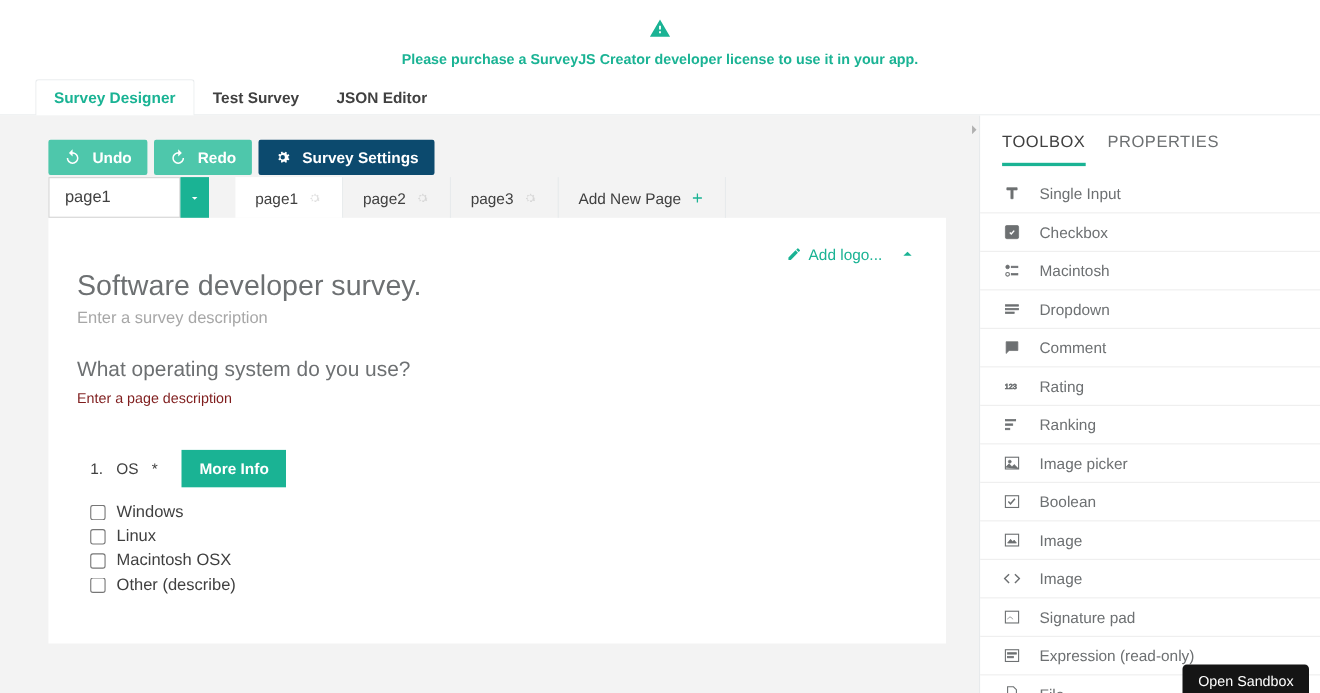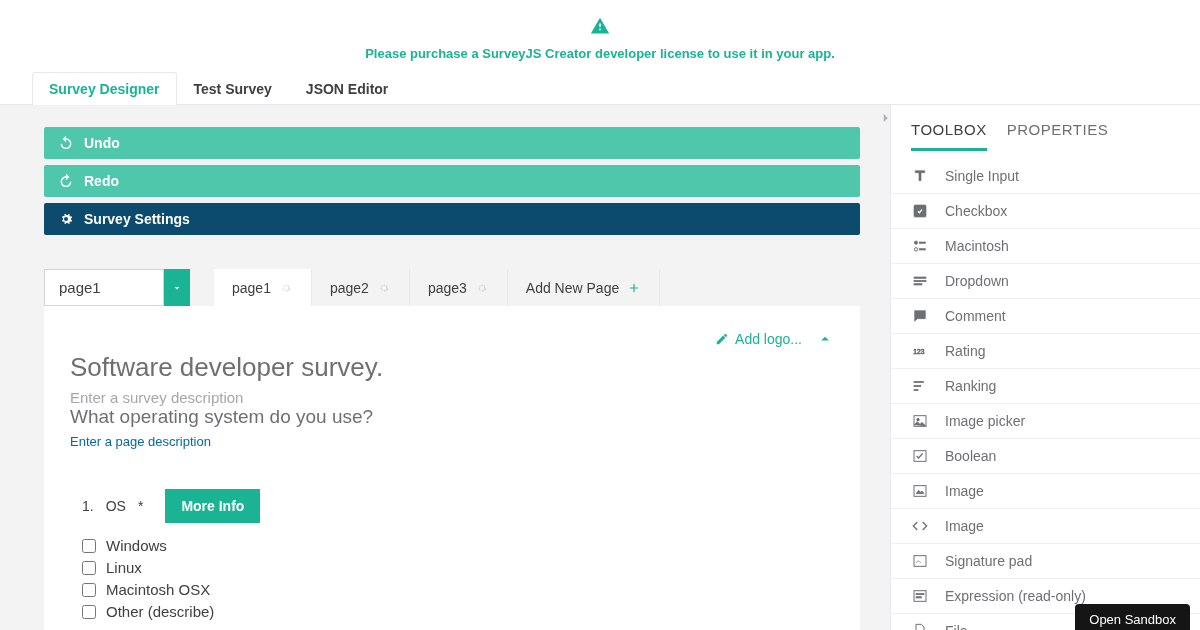--- a/index.html
+++ b/index.html
@@ -11,21 +11,21 @@
 
 .tabs-bar { display: flex; gap: 0; padding: 0 0 0 32px; border-bottom: 1px solid #e7eaec; }
 .tabs-bar .tab { padding: 8px 16px; font-size: 14px; font-weight: 600; cursor: pointer; border: 1px solid transparent; border-bottom: none; position: relative; top: 1px; }
 .tabs-bar .tab.active { color: #1ab394; border-color: #e7eaec; background: #fff; border-radius: 3px 3px 0 0; }
 
 .workspace { display: flex; height: calc(630px - 90px); }
 .main { flex: 1; background: #f3f3f3; padding: 22px 30px 22px 44px; overflow: hidden; position: relative; }
 .side { width: 310px; border-left: 1px solid #e7eaec; background: #fff; padding: 12px 0 0 0; position: relative; }
 
 
-.toolbar { display: flex; gap: 6px; margin-bottom: 34px; flex-direction: column; }
+.toolbar { display: flex; gap: 6px; margin-bottom: 2px; }
 .btn { display: inline-flex; align-items: center; gap: 10px; background: #0c4a6e; color: #fff; border: none; padding: 8px 14px; font-size: 14px; font-weight: 600; cursor: pointer; border-radius: 2px; }
 .btn.light { background: #4ec7ab; }
 .btn svg { width: 16px; height: 16px; fill: #fff; }
 
 
 .pages-row { display: flex; gap: 0; margin-bottom: 0; }
 .page-select { display: flex; }
 .page-select .val { background: #fff; border: 1px solid #d4d4d4; padding: 9px 40px 9px 14px; font-size: 15px; min-width: 120px; }
 .page-select .arrow { background: #1ab394; color: #fff; width: 26px; display: flex; align-items: center; justify-content: center; }
 .page-select .arrow svg { width: 12px; height: 12px; fill: #fff; }
@@ -36,23 +36,23 @@
 .page-tab .gear { width: 14px; height: 14px; opacity: 0.25; }
 .page-tab.add { color: #404040; }
 .page-tab.add svg { width: 14px; height: 14px; fill: #1ab394; }
 
 
 .canvas { background: #fff; padding: 24px 26px 40px 26px; min-height: 360px; margin-top: 0; }
 .canvas-head { display: flex; justify-content: flex-end; gap: 14px; align-items: center; margin-bottom: 4px; }
 .canvas-head .logo-link { color: #1ab394; font-size: 14px; display: flex; align-items: center; gap: 6px; }
 .canvas-head svg { width: 14px; height: 14px; fill: #1ab394; }
 .survey-title { font-size: 26px; font-weight: 400; color: #6d7072; margin-bottom: 6px; }
-.placeholder-text { color: #a7a7a7; font-size: 15px; }
+.placeholder-text { color: #a7a7a7; font-size: 15px; margin-bottom: 28px; }
 .page-title { font-size: 19px; color: #6d7072; margin-bottom: 6px; }
-.placeholder-small { color: #0369a1; font-size: 13px; margin-bottom: 40px; }
+.placeholder-small { color: #7f1d1d; font-size: 13px; margin-bottom: 40px; }
 
 .q-row { display: flex; align-items: center; gap: 12px; margin-bottom: 14px; padding-left: 12px; }
 .q-row .num { color: #404040; }
 .q-row .label { font-weight: 400; }
 .q-row .req { }
 .more-btn { background: #1ab394; color: #fff; border: none; padding: 9px 16px; font-weight: 600; font-size: 14px; cursor: pointer; margin-left: 10px; }
 
 .options { padding-left: 12px; }
 .opt { display: flex; align-items: center; gap: 10px; margin-bottom: 5px; font-size: 15px; }
 .opt input { width: 14px; height: 14px; }

